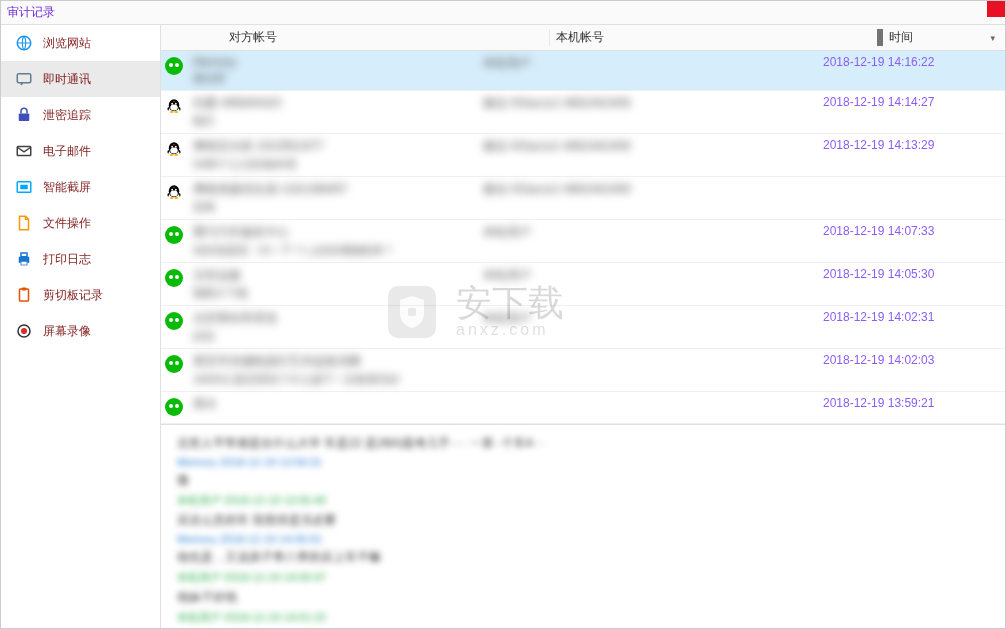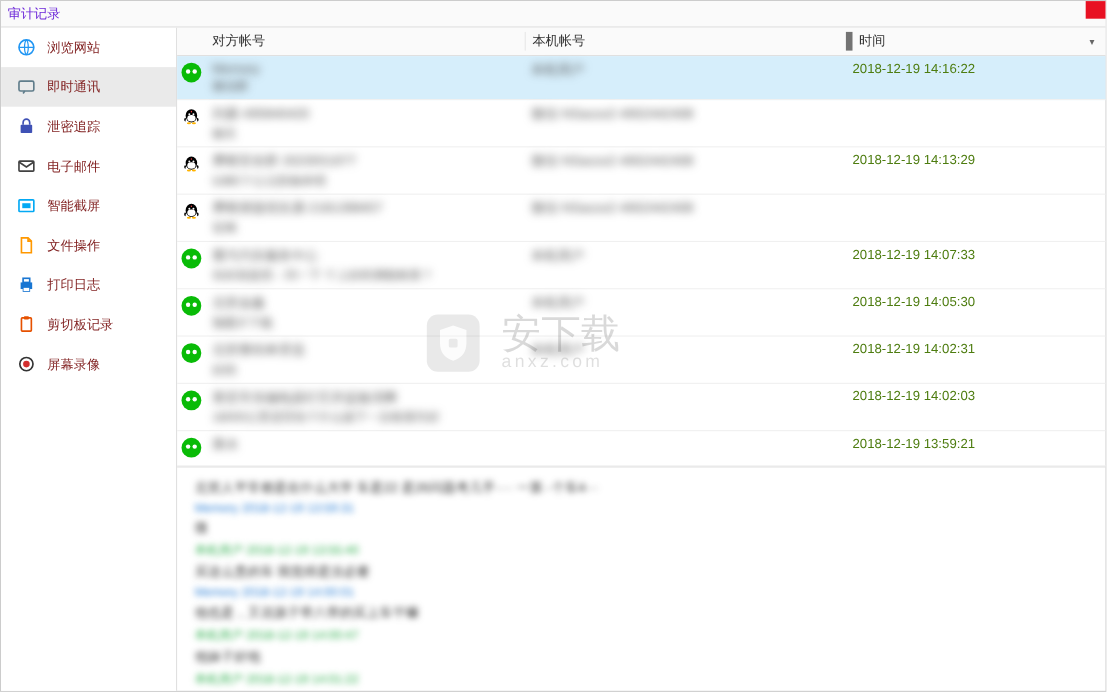--- a/index.html
+++ b/index.html
@@ -77,20 +77,21 @@
       flex-direction: column;
       min-width: 0;
     }
     .table-header {
       display: flex;
       height: 26px;
       border-bottom: 1px solid #e0e0e0;
       align-items: center;
       color: #333;
       background: #fafafa;
+      gap: 36px;
     }
     .col-icon { width: 26px; }
     .col-peer { width: 290px; padding-left: 6px; }
     .col-local { width: 292px; padding-left: 6px; border-left: 1px solid #e8e8e8; }
     .col-time { flex: 1; padding-left: 6px; border-left: 6px solid #737373; position: relative; }
     .col-time .sort-arrow {
       position: absolute;
       right: 10px;
       top: 50%;
       transform: translateY(-50%);
@@ -125,21 +126,22 @@
       flex-direction: column;
       gap: 2px;
     }
     .row-local {
       width: 292px;
       padding-left: 6px;
     }
     .row-time {
       flex: 1;
       padding-left: 6px;
-      color: #4d7c0f;
+      color: #8b5cf6;
+      margin-left: 48px;
     }
     .blur {
       filter: blur(4px);
       color: #555;
     }
     .wechat-icon {
       width: 18px;
       height: 18px;
       background: #09bb07;
       border-radius: 50%;
@@ -343,20 +345,21 @@
                   <path d="M5 14c-1 1-1 3 0 3M19 14c1 1 1 3 0 3" stroke="#000" stroke-width="2" fill="none"></path>
                   <ellipse cx="12" cy="6" rx="0.8" ry="1" fill="#f44"></ellipse>
                 </svg>
               </div>
             </div>
             <div class="row-peer">
               <span class="blur">刘露·495840420</span>
               <span class="blur" style="font-size: 11px;">聊天</span>
             </div>
             <div class="row-local"><span class="blur">微信·NSacos2·4662442408</span></div>
+            <div class="row-time">2018-12-19 14:14:27</div>
           </div>
           <div class="table-row">
             <div class="row-icon">
               <div class="qq-icon">
                 <svg viewBox="0 0 24 24">
                   <ellipse cx="12" cy="11" rx="7" ry="8" fill="#000"></ellipse>
                   <ellipse cx="12" cy="14" rx="5" ry="4" fill="#fff"></ellipse>
                   <circle cx="9.5" cy="9" r="1.2" fill="#fff"></circle>
                   <circle cx="14.5" cy="9" r="1.2" fill="#fff"></circle>
                   <ellipse cx="9" cy="20" rx="2.5" ry="1.2" fill="#ffb300"></ellipse>

